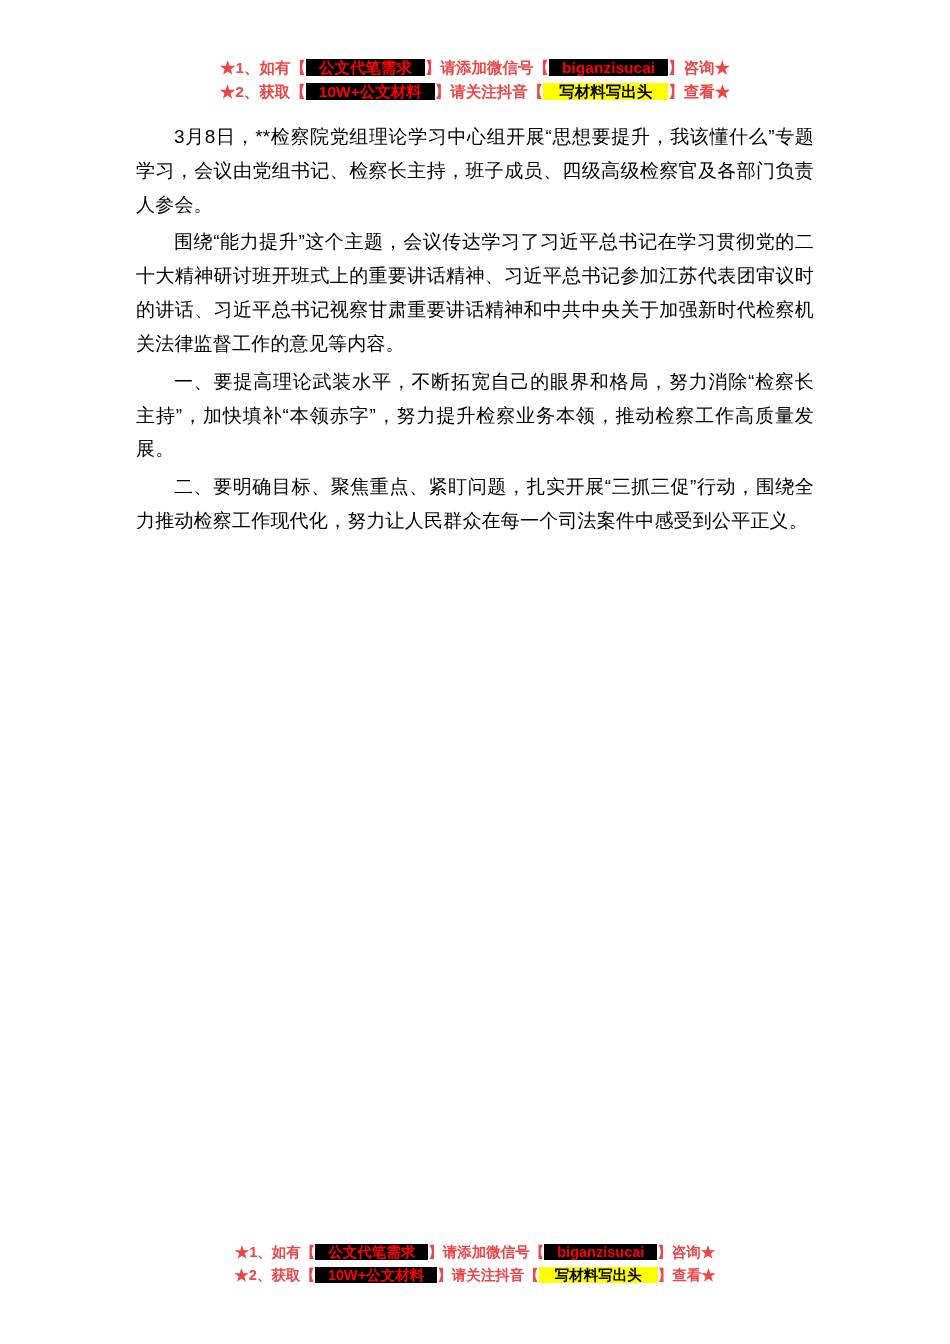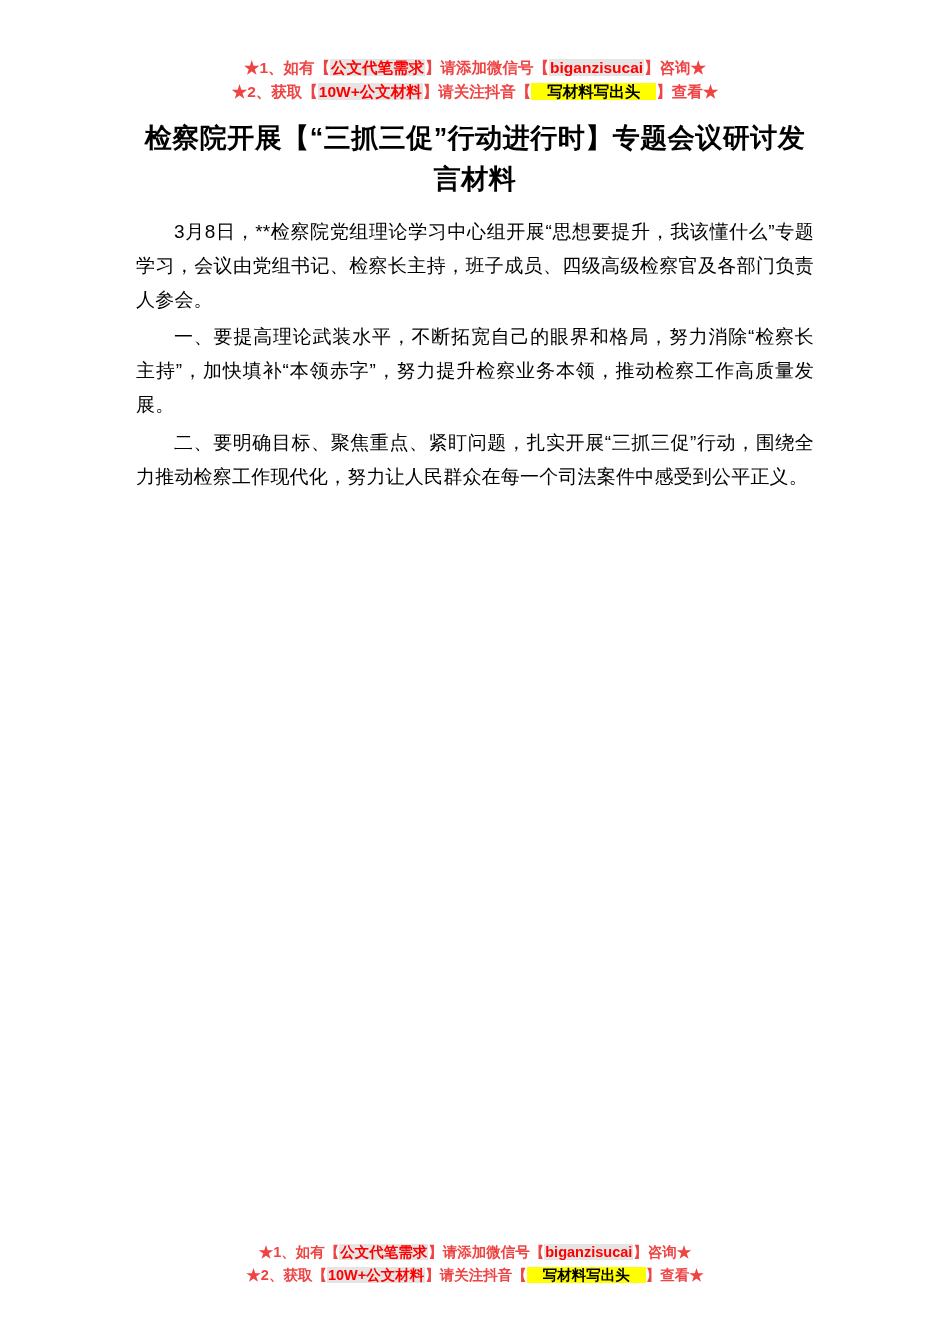--- a/index.html
+++ b/index.html
@@ -29,23 +29,23 @@
     line-height: 1.55;
     font-size: 15.5px;
     font-weight: bold;
     white-space: nowrap;
   }
   .promo-line {
     display: block;
   }
   .promo .plain { color: #ef4444; }
   .promo .hl-red {
-    background: #e5e5e5;
+    background: #000000;
     color: #FF0000;
-    padding: 0 1px;
+    padding: 0 13px;
   }
   .promo .hl-black {
     background: #FFFF00;
     color: #000000;
     padding: 0 16px;
   }
 
   .promo-bottom {
     position: absolute;
     left: 136px;
@@ -83,24 +83,24 @@
 </head>
 <body>
 
 <div class="page">
 
   <div class="promo promo-top">
     <span class="promo-line"><span class="plain">★1、如有【</span><span class="hl-red">公文代笔需求</span><span class="plain">】请添加微信号【</span><span class="hl-red">biganzisucai</span><span class="plain">】咨询★</span></span>
     <span class="promo-line"><span class="plain">★2、获取【</span><span class="hl-red">10W+公文材料</span><span class="plain">】请关注抖音【</span><span class="hl-black">写材料写出头</span><span class="plain">】查看★</span></span>
   </div>
 
-  <h1 class="doc-title">检察院开展【“三抓三促”行动进行时】专题会议研讨发言材料</h1>
 
   <div class="body-text">
     <p>3月8日，**检察院党组理论学习中心组开展“思想要提升，我该懂什么”专题学习，会议由党组书记、检察长主持，班子成员、四级高级检察官及各部门负责人参会。</p>
+    <p>围绕“能力提升”这个主题，会议传达学习了习近平总书记在学习贯彻党的二十大精神研讨班开班式上的重要讲话精神、习近平总书记参加江苏代表团审议时的讲话、习近平总书记视察甘肃重要讲话精神和中共中央关于加强新时代检察机关法律监督工作的意见等内容。</p>
     <p>一、要提高理论武装水平，不断拓宽自己的眼界和格局，努力消除“检察长主持”，加快填补“本领赤字”，努力提升检察业务本领，推动检察工作高质量发展。</p>
     <p>二、要明确目标、聚焦重点、紧盯问题，扎实开展“三抓三促”行动，围绕全力推动检察工作现代化，努力让人民群众在每一个司法案件中感受到公平正义。</p>
   </div>
 
   <div class="promo promo-bottom">
     <span class="promo-line"><span class="plain">★1、如有【</span><span class="hl-red">公文代笔需求</span><span class="plain">】请添加微信号【</span><span class="hl-red">biganzisucai</span><span class="plain">】咨询★</span></span>
     <span class="promo-line"><span class="plain">★2、获取【</span><span class="hl-red">10W+公文材料</span><span class="plain">】请关注抖音【</span><span class="hl-black">写材料写出头</span><span class="plain">】查看★</span></span>
   </div>
 
 </div>

